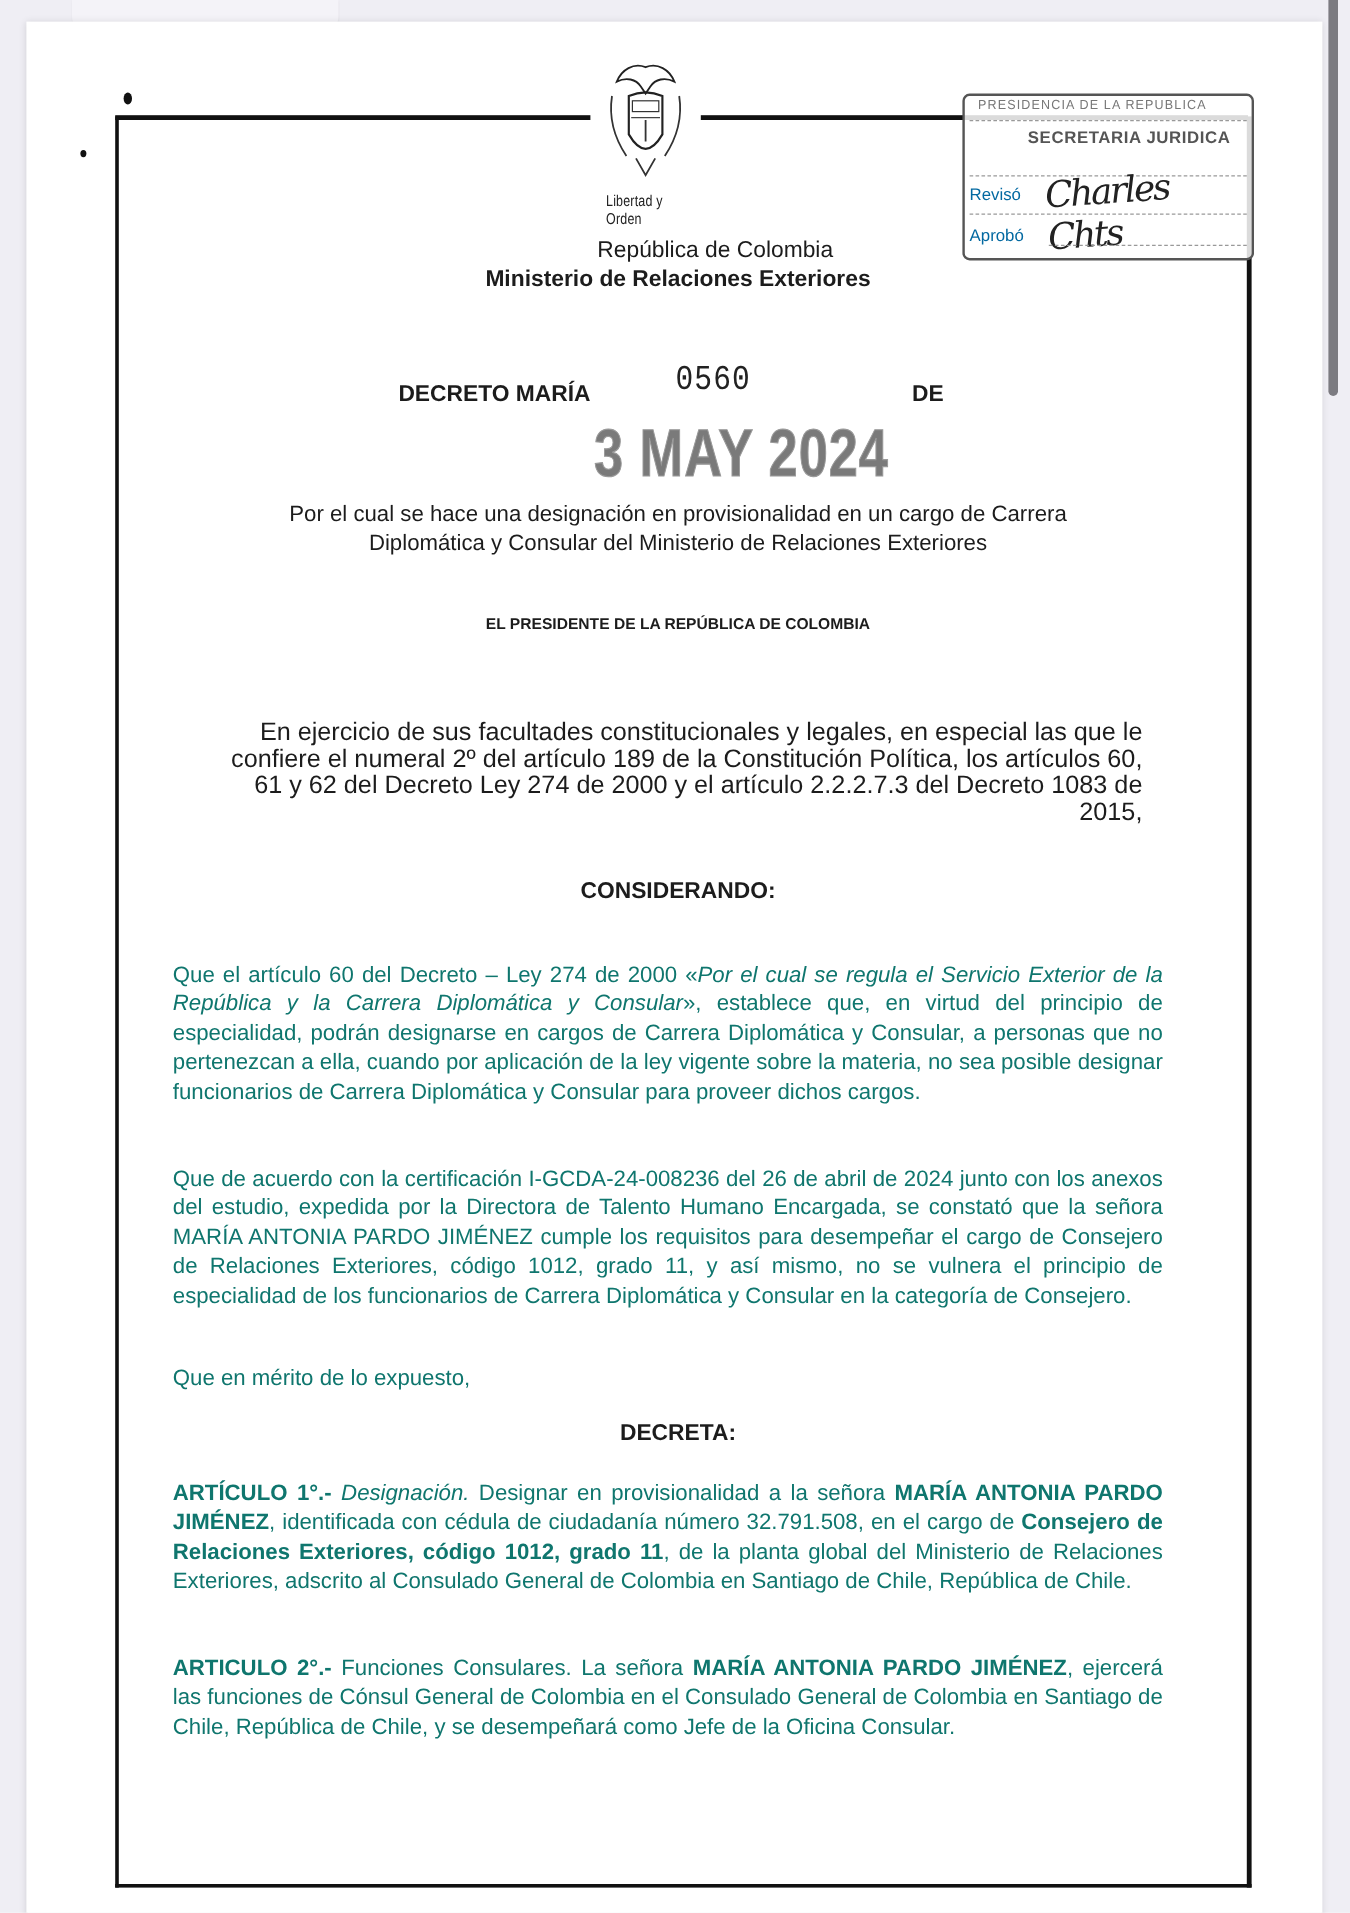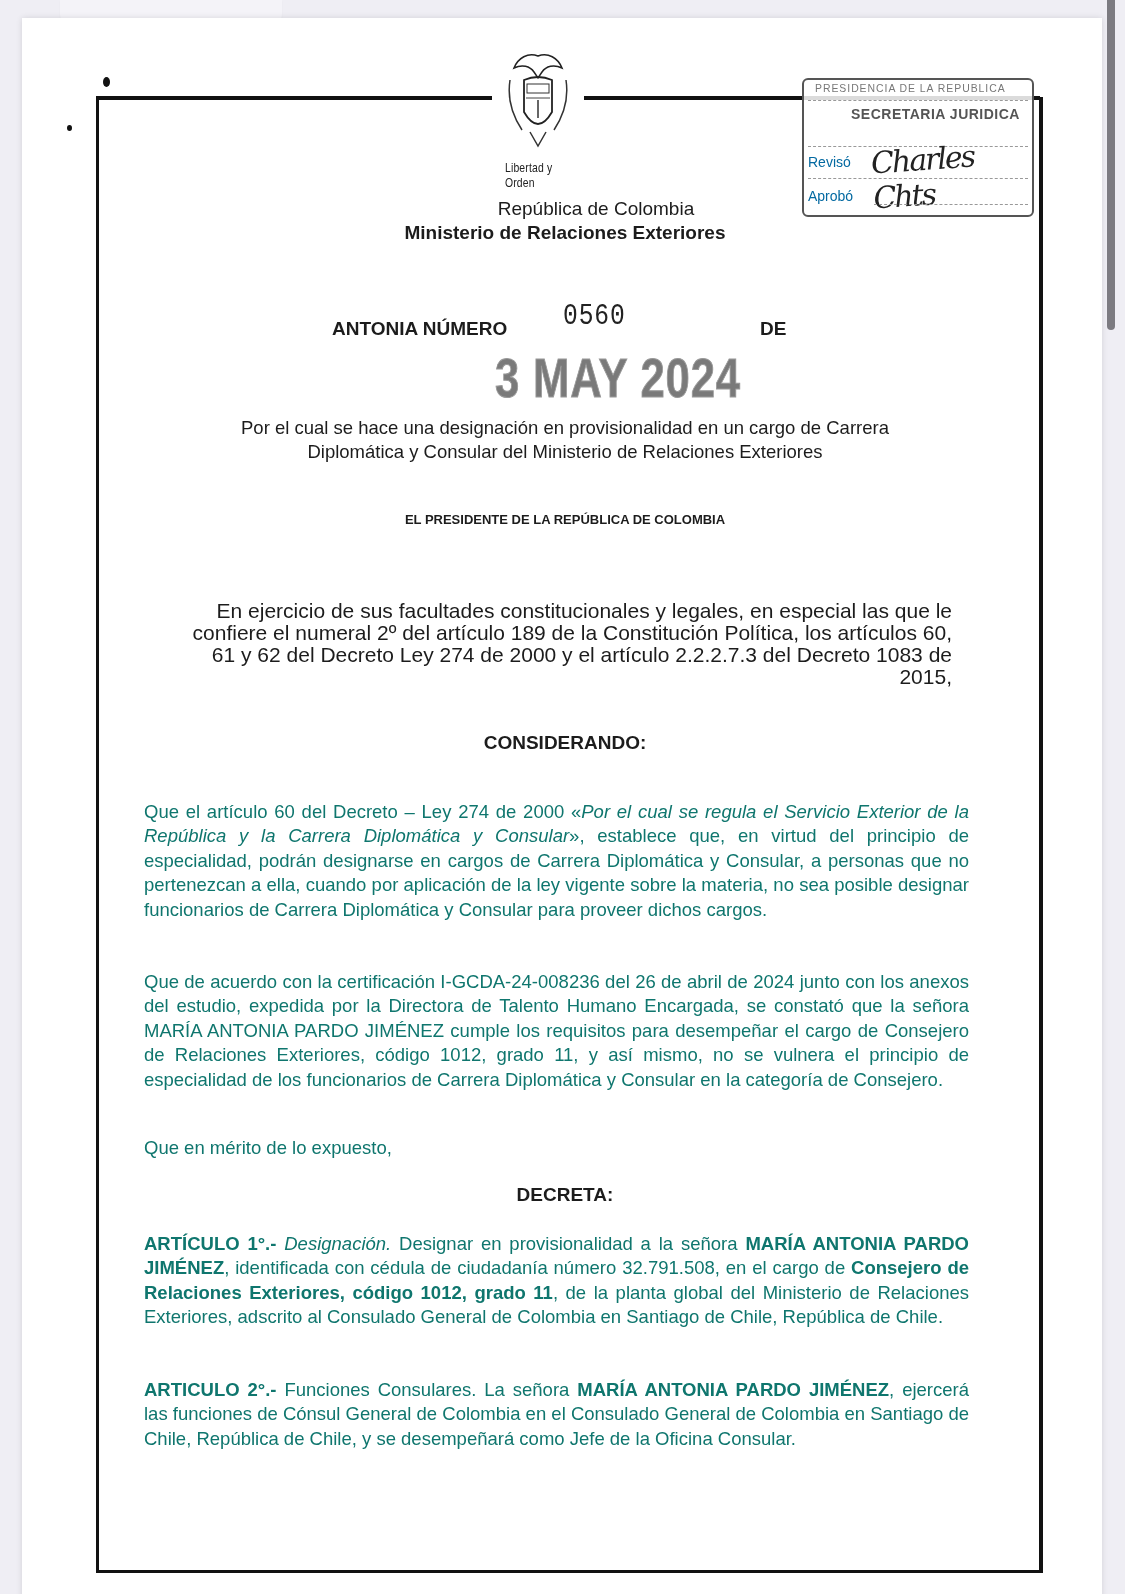--- a/index.html
+++ b/index.html
@@ -26,21 +26,21 @@
   .dot { position:absolute; width:7px; height:10px; background:#111; border-radius:50%; }
   .frame {
     position:absolute; left:96px; top:97px; width:940px; height:1473px;
     border-left:3px solid #111; border-right:4px solid #111; border-bottom:3px solid #111;
   }
   .rule { position:absolute; top:96px; height:4px; background:#111; }
   .crest { position:absolute; left:500px; top:50px; width:76px; height:100px; }
   .motto { position:absolute; left:505px; top:160px; width:100px; font-size:13px; color:#222; transform:scaleX(0.8); transform-origin:left; letter-spacing:0.2px; }
   .stamp {
     position:absolute; left:802px; top:78px; width:228px; height:135px;
-    border:2px solid #555; border-radius:6px; color:#555; background:rgba(255,255,255,0.85);
+    border:2px solid #555; border-radius:6px; color:#555; background:rgba(255,255,255,0.85);padding-left:11px;
   }
   .stamp-top { position:absolute; left:6px; top:2px; font-size:11px; letter-spacing:1px; color:#777; white-space:nowrap; transform:scaleX(0.95); }
   .stamp-title { position:absolute; left:0; right:0; top:26px; text-align:center; font-size:14px; font-weight:bold; letter-spacing:0.5px; color:#555;margin-left:35px; }
   .stamp-line { position:absolute; left:4px; right:4px; height:1px; border-top:1px dashed #999; }
   .stamp-row { position:absolute; left:4px; font-size:14px; color:#0369a1; }
   .sig { position:absolute; left:68px; top:60px; font-family:"DejaVu Serif", serif; font-style:italic; font-size:30px; color:#222; letter-spacing:-2px; transform:rotate(-4deg); }
   .center { position:absolute; left:100px; width:930px; text-align:center; color:#1c1c1c; }
   .ministry1 { top:198px; font-size:19px;padding-left:31px; }
   .ministry2 { top:222px; font-size:19px; font-weight:bold; }
   .decreto-label { position:absolute; left:332px; top:318px; font-size:19px; font-weight:bold; color:#1c1c1c; }
@@ -89,21 +89,21 @@
   <div class="stamp-row" style="top:74px;">Revisó</div>
   <div class="sig">Charles Chts</div>
   <div class="stamp-line" style="top:98px;"></div>
   <div class="stamp-row" style="top:108px;">Aprobó</div>
   <div class="stamp-line" style="top:124px;left:70px;"></div>
 </div>
 
 <div class="center ministry1">República de Colombia</div>
 <div class="center ministry2">Ministerio de Relaciones Exteriores</div>
 
-<div class="decreto-label">ANTONIA NÚMERO</div>
+<div class="decreto-label">DECRETO MARÍA</div>
 <div class="decreto-num">0560</div>
 <div class="decreto-de">DE</div>
 <div class="date-stamp">3 MAY 2024</div>
 
 <div class="center subtitle">
   <div>Por el cual se hace una designación en provisionalidad en un cargo de Carrera</div>
   <div>Diplomática y Consular del Ministerio de Relaciones Exteriores</div>
 </div>
 
 <div class="center president">EL PRESIDENTE DE LA REPÚBLICA DE COLOMBIA</div>

